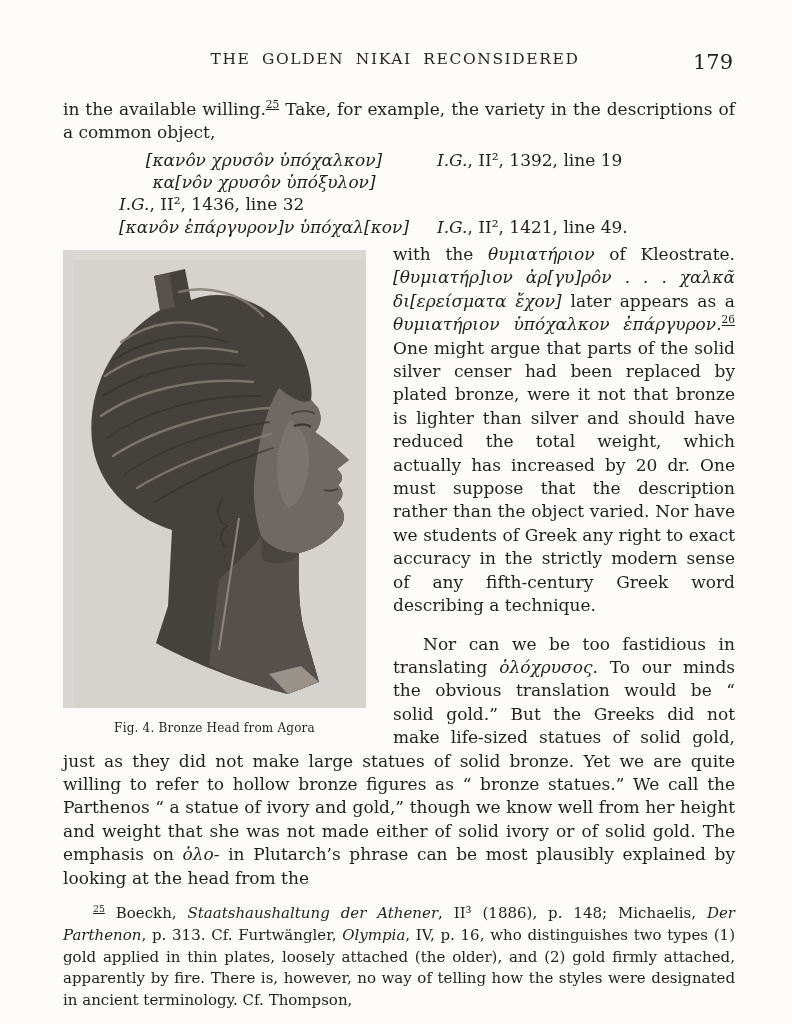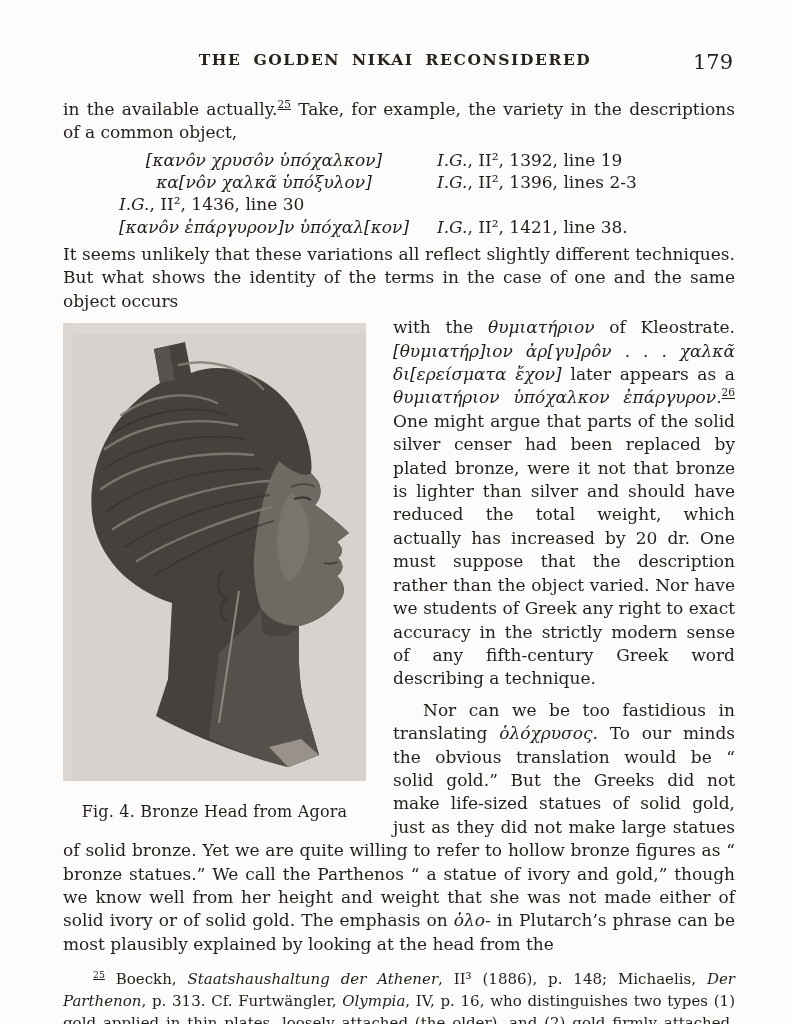--- a/index.html
+++ b/index.html
@@ -23,34 +23,33 @@
     height: 24px;
     margin-bottom: 24px;
   }
   .running-title {
     position: absolute; left: 0; right: 8px;
     text-align: center;
     font-size: 15.5px;
     letter-spacing: 1.6px;
     word-spacing: 5px;
     color: #26221e;
-    font-weight: bold;
   }
   .page-number {
     position: absolute; right: 2px; top: 0;
     font-size: 21px;
   }
   
   p.body-par {
     margin: 0;
     font-size: 17px;
     line-height: 23.4px;
     text-align: justify;
   }
-  p.body-par + p.body-par { margin-top: 8px; }
+  p.body-par + p.body-par { margin-top: 15px; }
   sup {
     font-size: 0.62em;
     vertical-align: super;
     line-height: 0;
     letter-spacing: 0;
     text-decoration: underline;
   }
   .it { font-style: italic; }
   
   .greek-list {
@@ -74,22 +73,22 @@
   .flow::after { content: ""; display: block; clear: both; }
   figure.agora-figure {
     float: left;
     width: 303px;
     margin: 7px 27px 4px 0;
     padding: 0;
   }
   figure.agora-figure svg { display: block; width: 303px; height: 458px; }
   figcaption {
     text-align: center;
-    font-size: 16px;
-    margin-top: 21px;
+    font-size: 12px;
+    margin-top: 13px;
     letter-spacing: 0.2px;
   }
   .indent { text-indent: 30px; }
   
   .footnotes {
     margin-top: 13px;
     font-size: 15px;
     line-height: 21.8px;
     text-align: justify;
   }
@@ -101,41 +100,39 @@
 </head>
 <body>
 
 <div class="page">
 
   <div class="running-head">
     <div class="running-title">THE GOLDEN NIKAI RECONSIDERED</div>
     <div class="page-number">179</div>
   </div>
 
-  <p class="body-par"><span>in the available actually.</span><sup>25</sup><span> Take, for example, the variety in the descriptions of a common object,</span></p>
+  <p class="body-par"><span>in the available willing.</span><sup>25</sup><span> Take, for example, the variety in the descriptions of a common object,</span></p>
 
   <div class="greek-list">
     <div class="greek-row">
       <span class="greek-text">[κανôν χρυσôν ὑπόχαλκον]</span>
       <span class="greek-ref"><span class="it">I.G.</span><span>, II², 1392, line 19</span></span>
     </div>
     <div class="greek-row">
-      <span class="greek-text">κα[νôν χαλκᾶ ὑπόξυλον]</span>
-      <span class="greek-ref"><span class="it">I.G.</span><span>, II², 1396, lines 2-3</span></span>
-    </div>
-    <div class="greek-row">
-      <span class="greek-ref"><span class="it">I.G.</span><span>, II², 1436, line 30</span></span>
+      <span class="greek-text">κα[νôν χρυσôν ὑπόξυλον]</span>
+    </div>
+    <div class="greek-row">
+      <span class="greek-ref"><span class="it">I.G.</span><span>, II², 1436, line 32</span></span>
     </div>
     <div class="greek-row">
       <span class="greek-text">[κανôν ἐπάργυρον]ν ὑπόχαλ[κον]</span>
-      <span class="greek-ref"><span class="it">I.G.</span><span>, II², 1421, line 38.</span></span>
-    </div>
-  </div>
-
-  <p class="body-par">It seems unlikely that these variations all reflect slightly different techniques. But what shows the identity of the terms in the case of one and the same object occurs</p>
+      <span class="greek-ref"><span class="it">I.G.</span><span>, II², 1421, line 49.</span></span>
+    </div>
+  </div>
+
 
   <div class="flow">
 
     <figure class="agora-figure">
       <svg viewBox="0 0 303 458" aria-hidden="true">
 
         <rect x="0" y="0" width="303" height="458" fill="#d6d3ce"></rect>
         <rect x="0" y="0" width="303" height="10" fill="#dcd9d4"></rect>
         <rect x="0" y="0" width="10" height="458" fill="#dad7d2"></rect>
 

